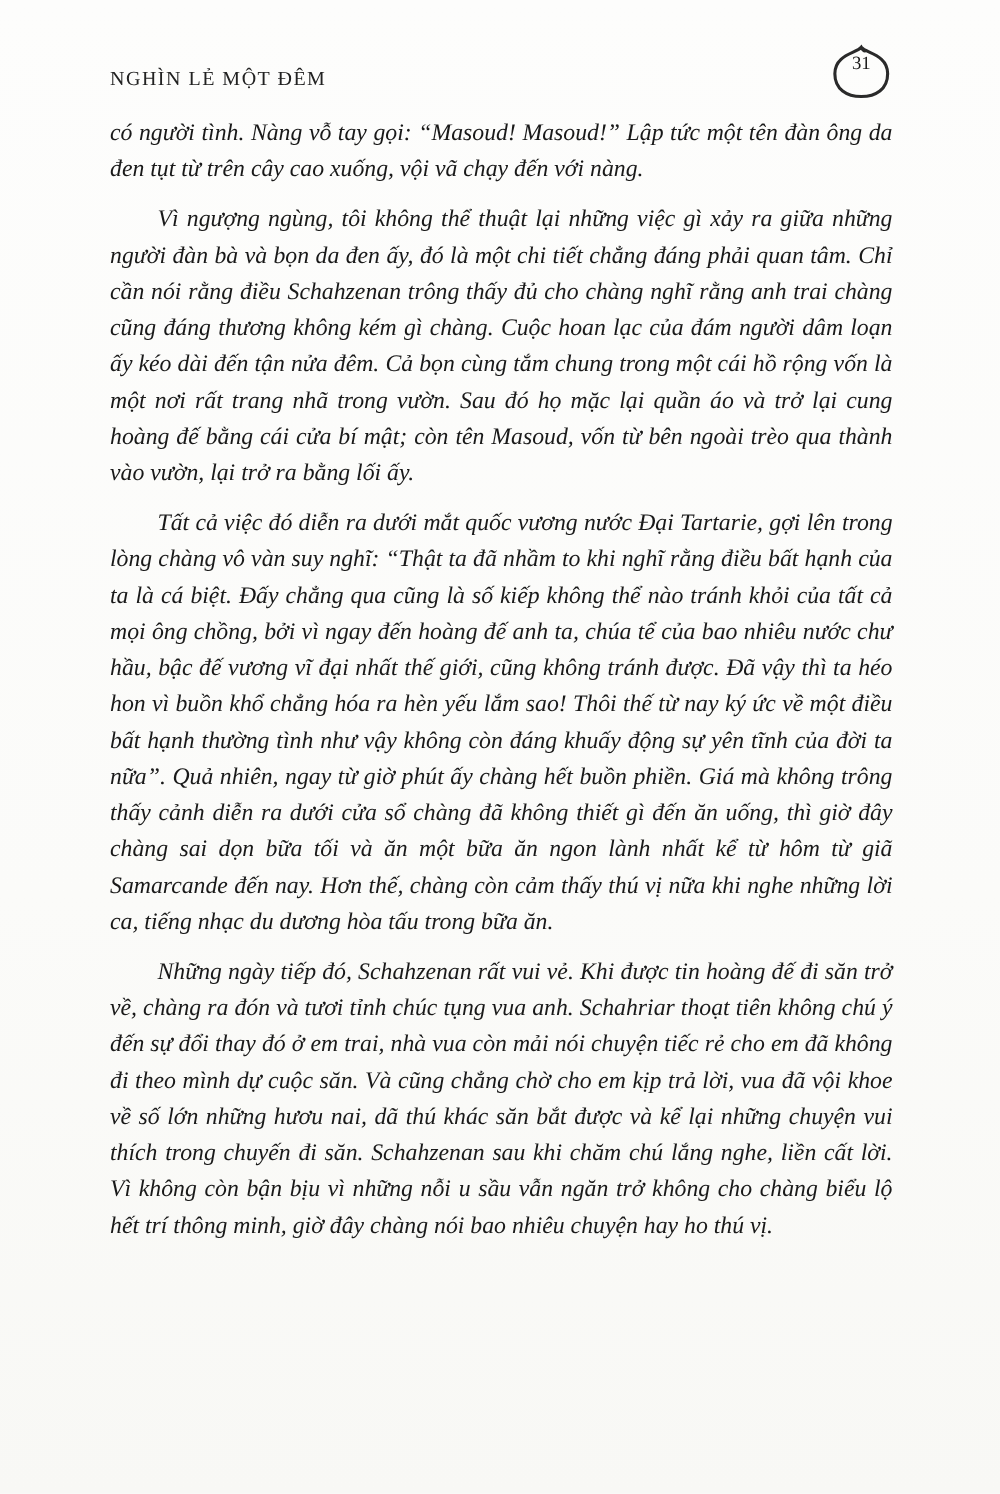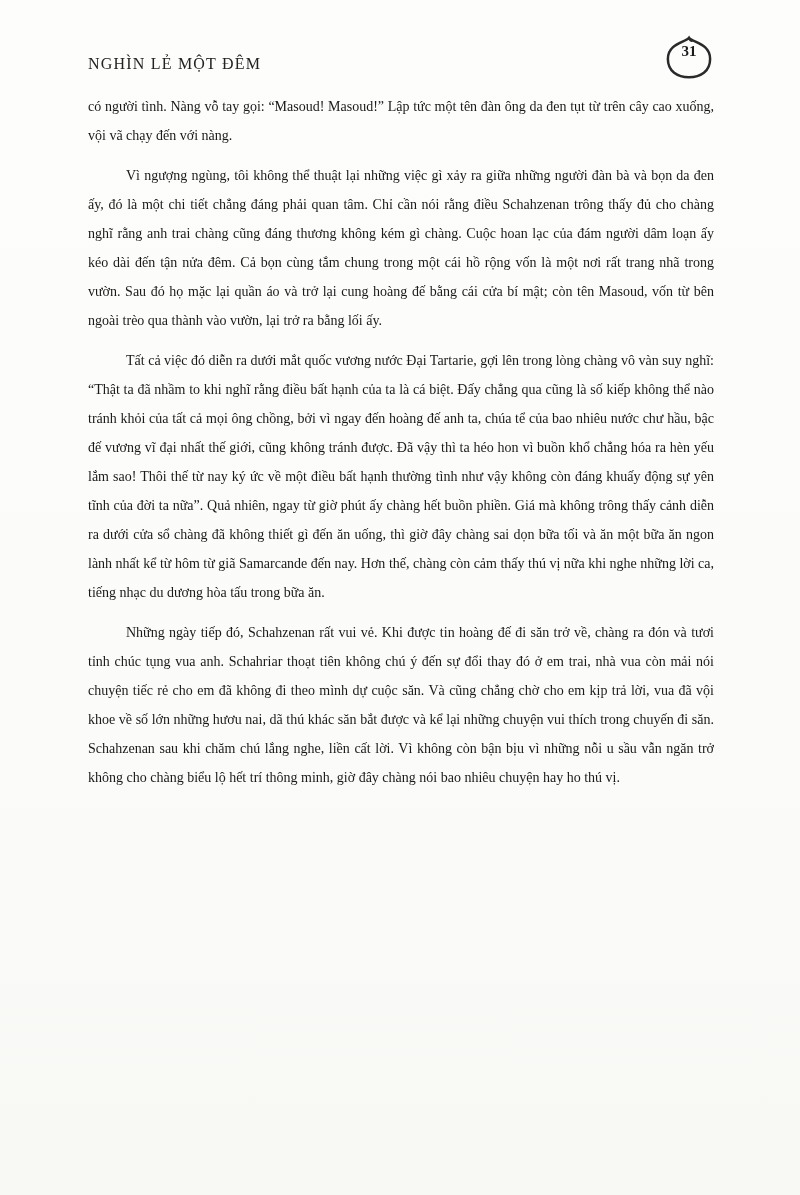--- a/index.html
+++ b/index.html
@@ -52,32 +52,33 @@
     inset: 0;
   }
 
   .page-number {
     position: absolute;
     left: 0;
     top: 9px;
     width: 100%;
     text-align: center;
     font-size: 15px;
-    font-weight: bold;
+    font-weight: normal;
     font-style: normal;
     color: #1a1a1a;
   }
 
   
   .body-text {
     position: absolute;
     top: 92px;
     left: 88px;
     width: 626px;
-    font-size: 14px;
+    font-style: italic;
+    font-size: 19px;
     line-height: 29px;
     text-align: justify;
     color: #191919;
   }
 
   .body-text p {
     margin-bottom: 11px;
     text-indent: 38px;
   }
 

